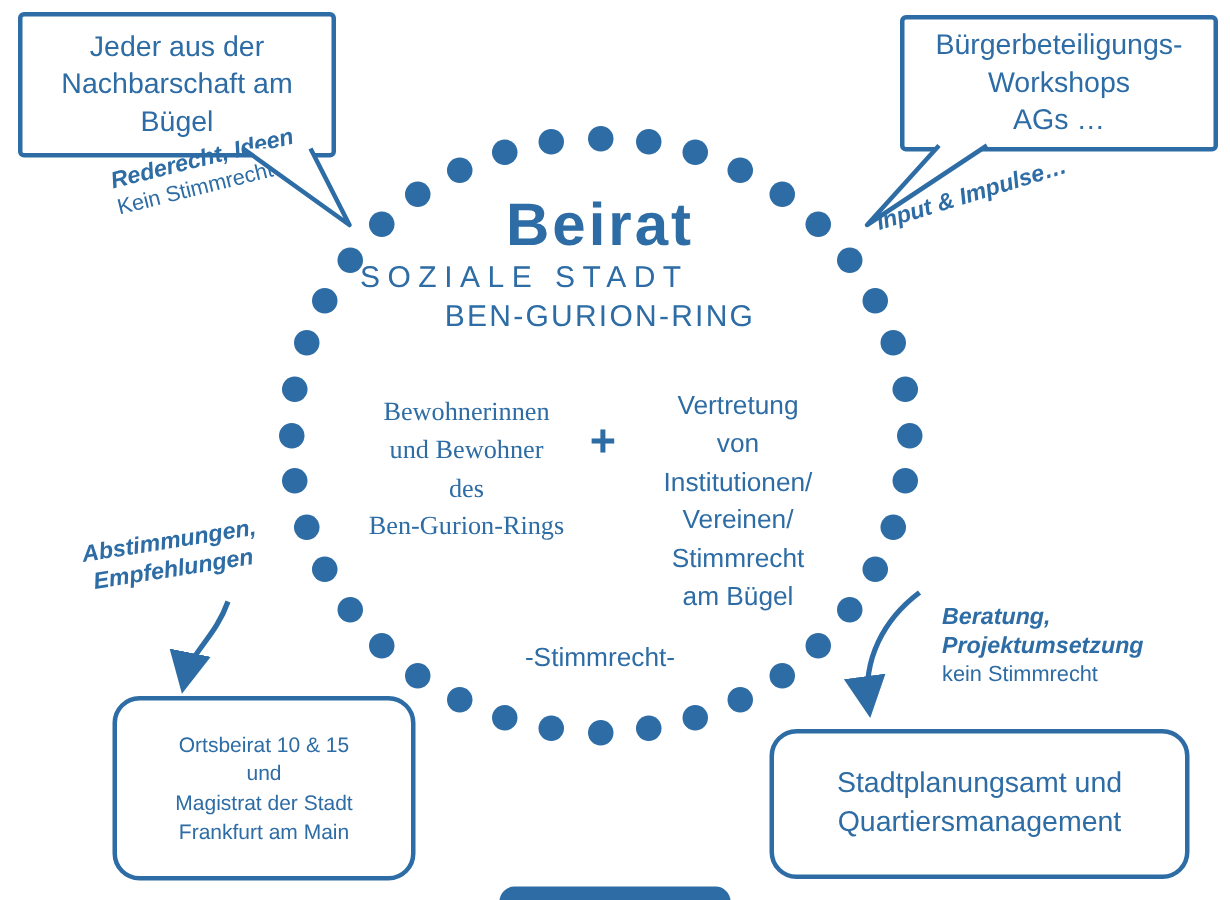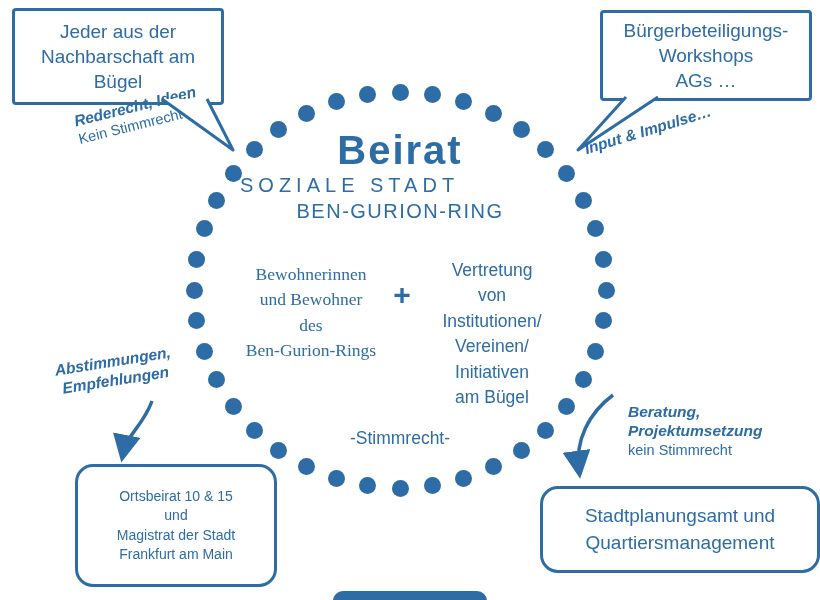--- a/index.html
+++ b/index.html
@@ -102,36 +102,36 @@
   <div class="center-sub2">BEN-GURION-RING</div>
   <div class="col-left preline">Bewohnerinnen
 und Bewohner
 des
 Ben-Gurion-Rings</div>
   <div class="plus-sign">+</div>
   <div class="col-right preline">Vertretung
 von
 Institutionen/
 Vereinen/
-Initiativen
+Stimmrecht
 am Bügel</div>
   <div class="stimmrecht">-Stimmrecht-</div>
 
   <div class="bubble preline" style="left:12px; top:8px; width:212px; height:97px;">Jeder aus der
 Nachbarschaft am
 Bügel</div>
   <div class="bubble preline" style="left:600px; top:10px; width:212px; height:91px;text-align:center;">Bürgerbeteiligungs-
 Workshops
 AGs …</div>
 
   <div class="box preline" style="left:38px; top:464px; width:202px; height:123px; font-size:14px;margin-left:37px;">Ortsbeirat 10 &amp; 15
 und
 Magistrat der Stadt
 Frankfurt am Main</div>
-  <div class="box preline" style="left:540px; top:486px; width:280px; height:87px; font-size:19px;">Stadtplanungsamt und
+  <div class="box preline" style="left:513px; top:486px; width:280px; height:100px; font-size:19px;">Stadtplanungsamt und
 Quartiersmanagement</div>
 
   <div class="note note-tl">
     <span class="b">Rederecht, Ideen</span>
     <span class="r">Kein Stimmrecht</span>
   </div>
   <div class="note note-tr">
     <span class="b">Input &amp; Impulse…</span>
   </div>
   <div class="note note-bl">

